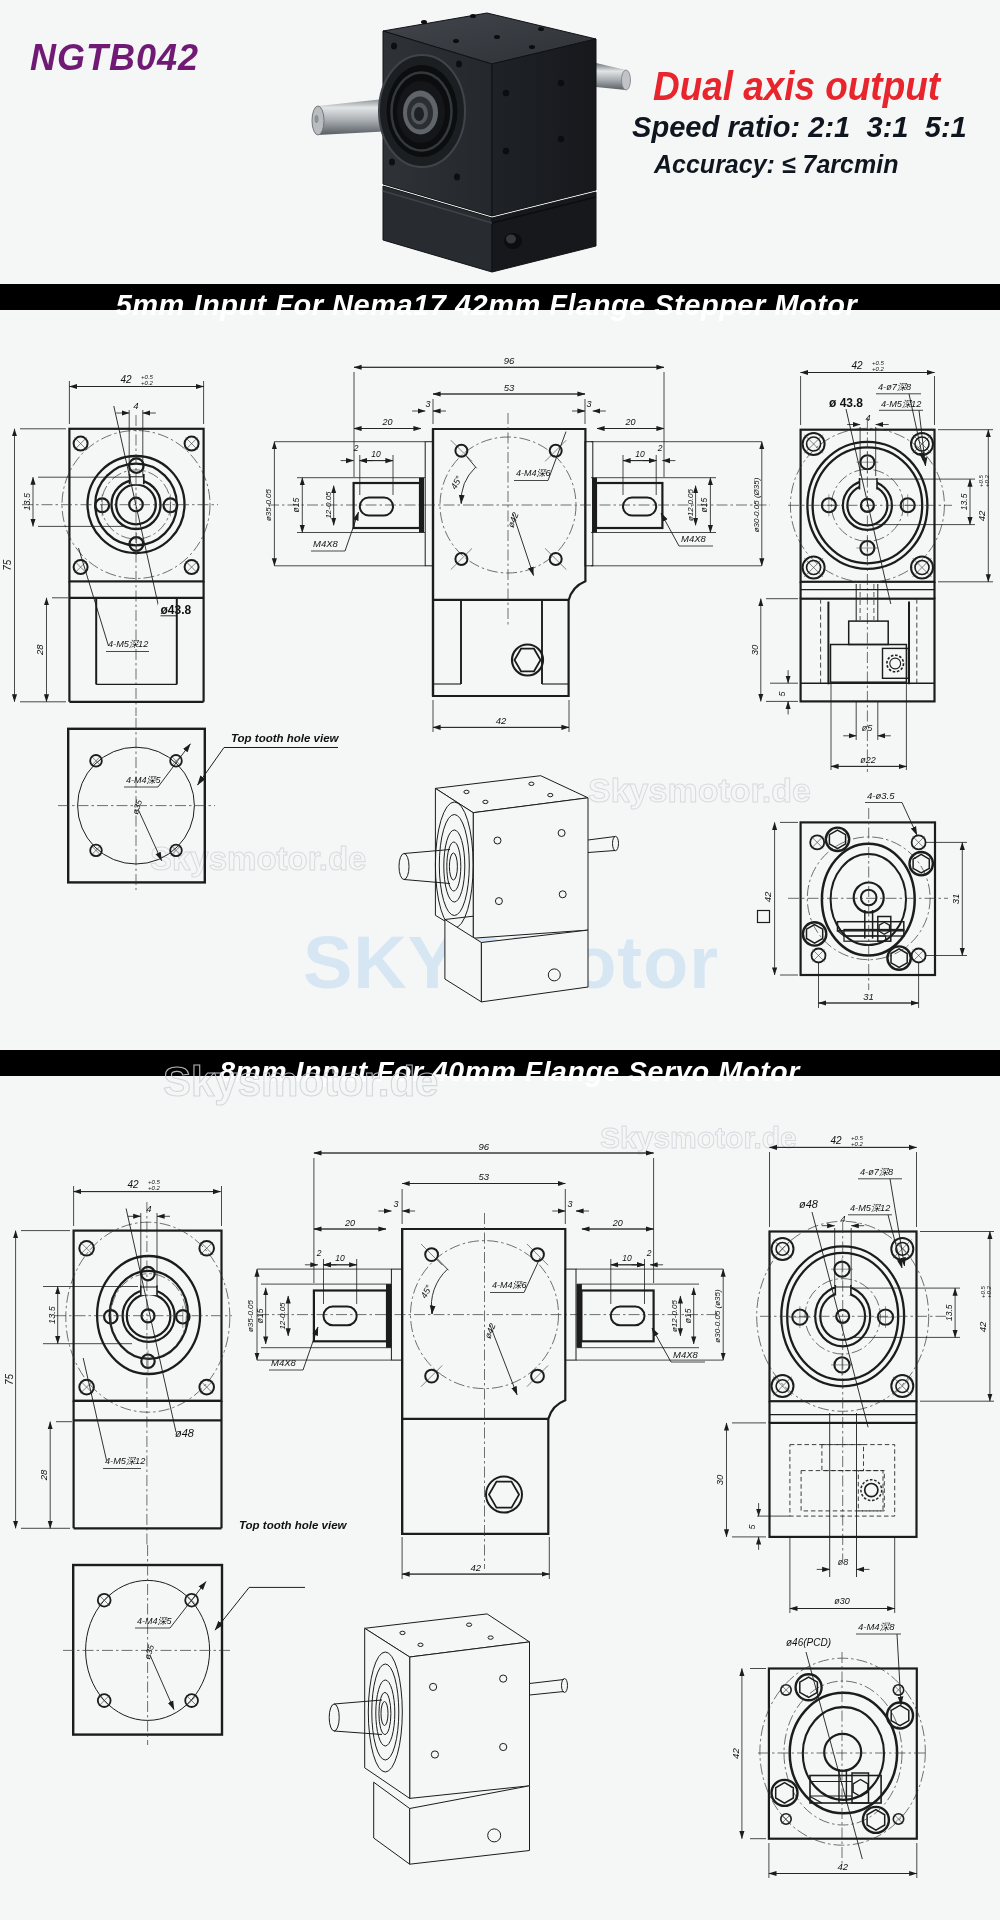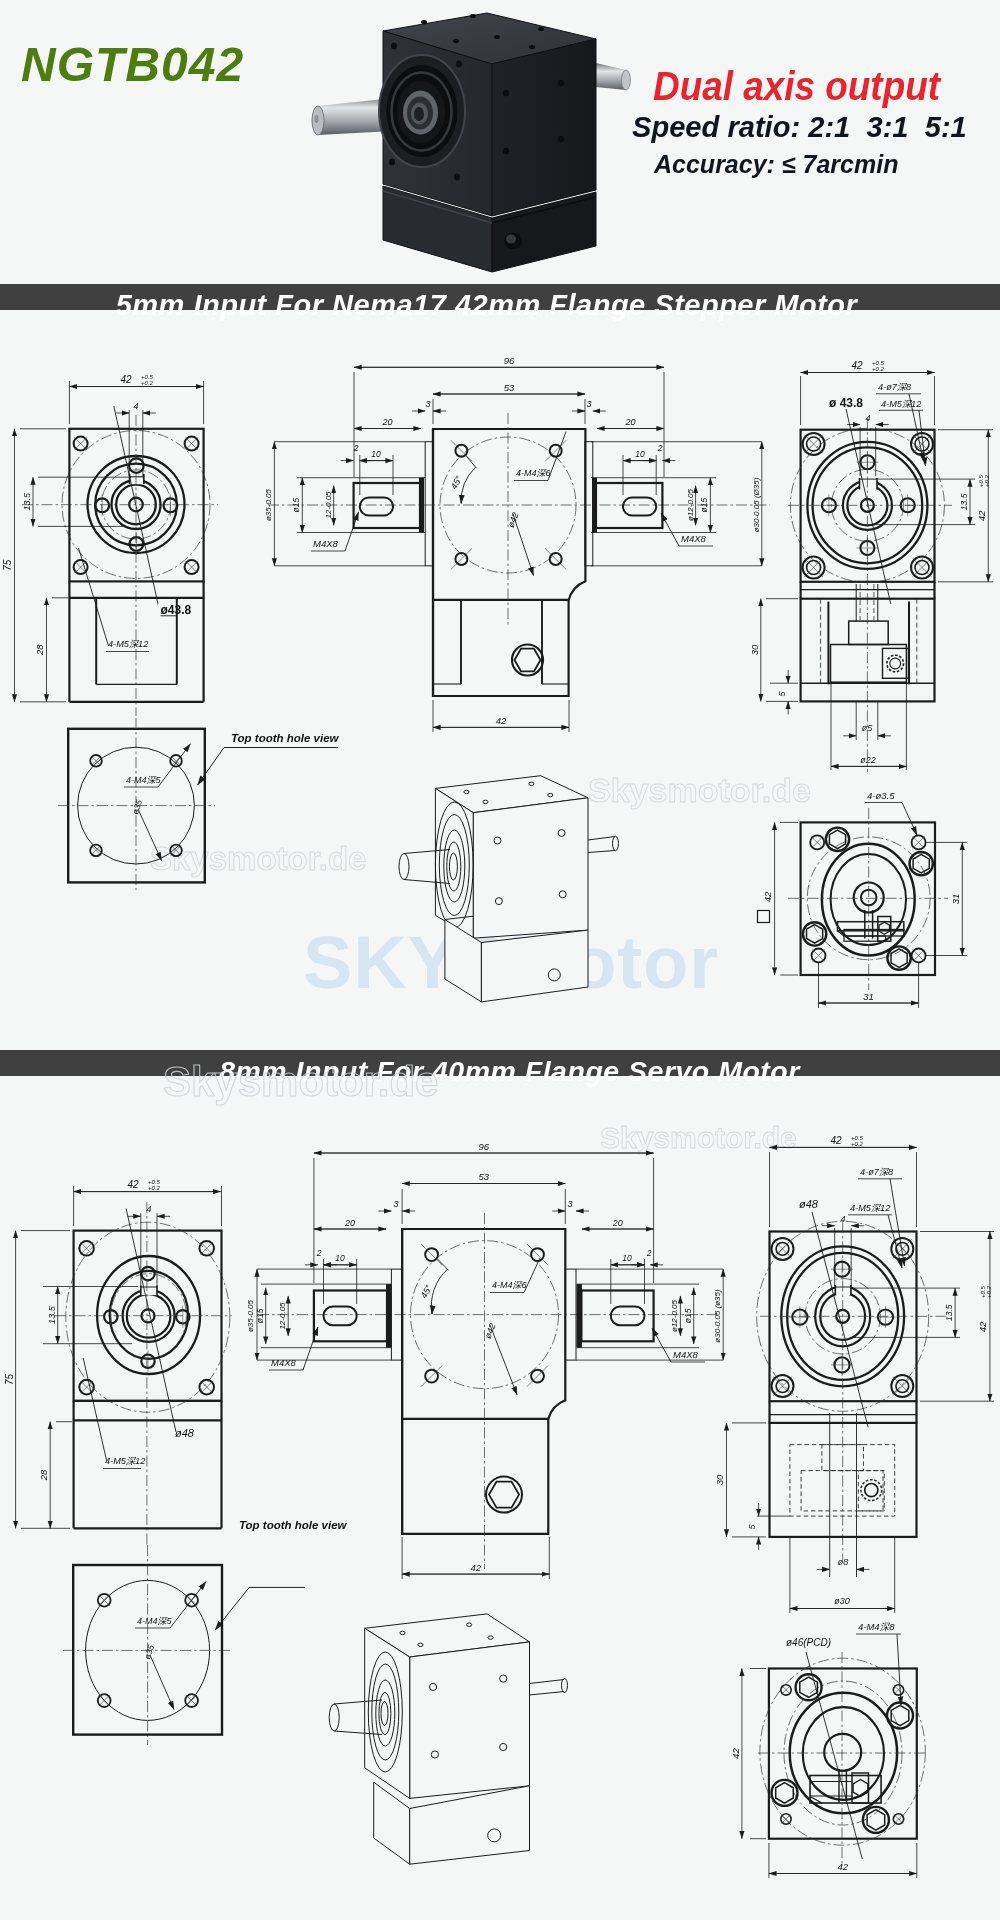--- a/index.html
+++ b/index.html
@@ -1,26 +1,26 @@
 <!DOCTYPE html>
 <html><head>
 <meta charset="utf-8">
 <style>
   html,body { margin:0; padding:0; }
   body { width:1000px; height:1920px; position:relative; background:#f5f7f6;
          font-family:"Liberation Sans", sans-serif; overflow:hidden; }
   .abs { position:absolute; }
-  .banner { position:absolute; left:0; width:1000px; height:26px; background:#404040;
+  .banner { position:absolute; left:0; width:1000px; height:26px; background:#000000;
             color:#fff; font-weight:bold; font-style:italic; font-size:29px;
             text-align:center; line-height:42px; letter-spacing:0.5px; }
 </style>
 </head>
 <body>
 
-<div class="abs" style="left:21px; top:37px; font-size:48px; font-weight:bold; font-style:italic; color:#4d7c0f; letter-spacing:1px;">NGTB042</div>
+<div class="abs" style="left:30px; top:37px; font-size:36px; font-weight:bold; font-style:italic; color:#701a75; letter-spacing:1px;">NGTB042</div>
 
 <svg class="abs" style="left:0; top:0;" width="1000" height="284" viewBox="0 0 1000 284">
 <defs>
 <linearGradient id="shaft" x1="0" y1="0" x2="0" y2="1">
         <stop offset="0" stop-color="#6d7276"></stop>
         <stop offset="0.3" stop-color="#e2e5e6"></stop>
         <stop offset="0.62" stop-color="#a9aeb2"></stop>
         <stop offset="1" stop-color="#585d61"></stop>
       </linearGradient>
 <linearGradient id="topf" x1="0" y1="0" x2="1" y2="1">

